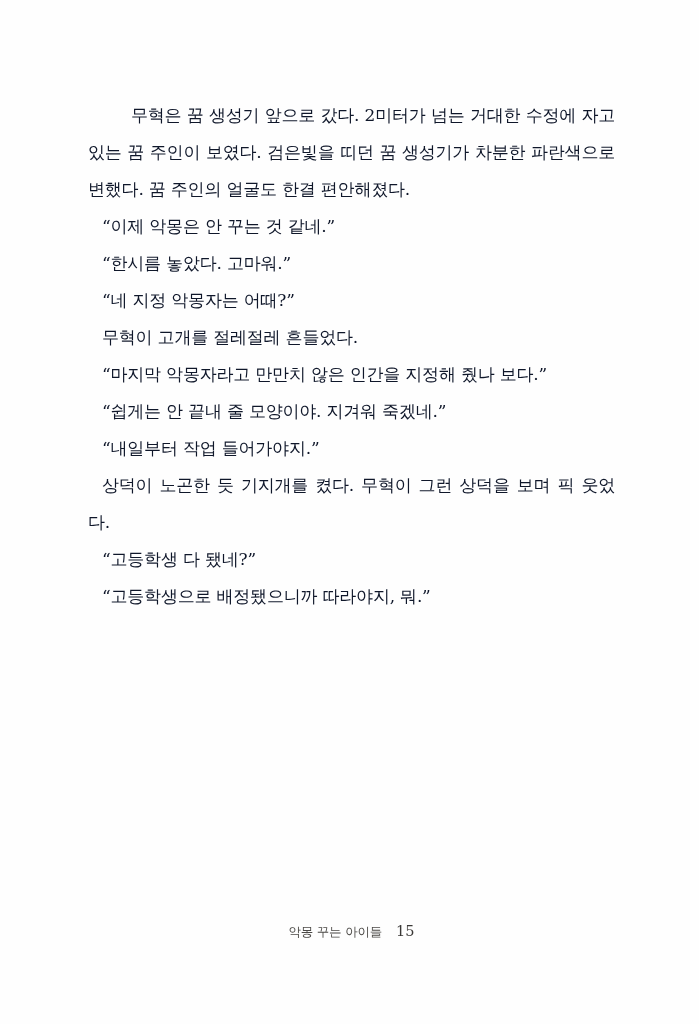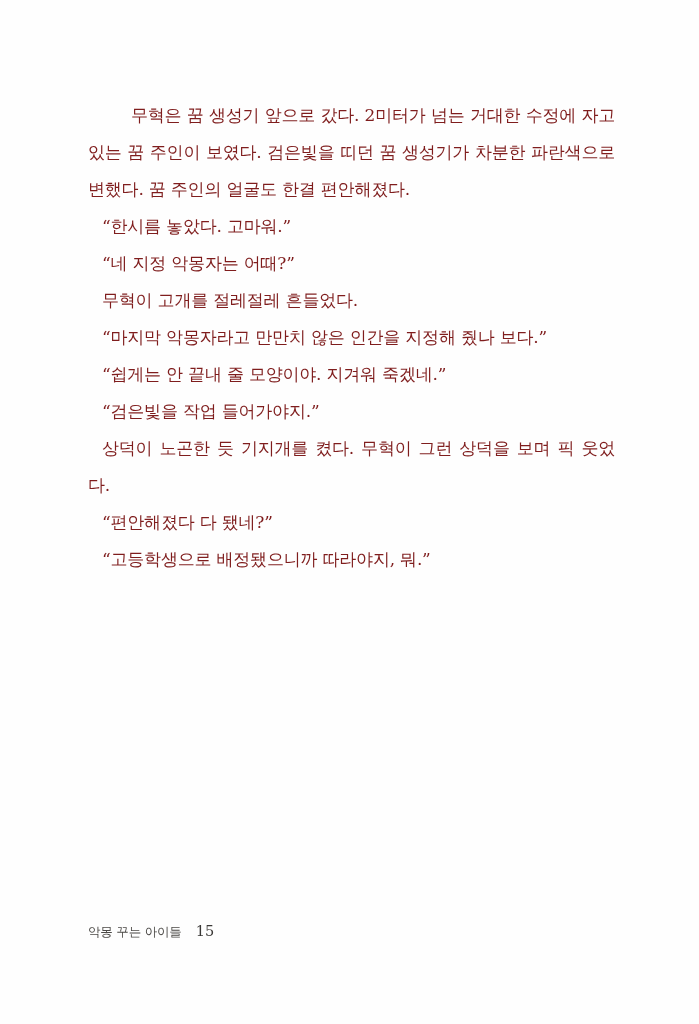--- a/index.html
+++ b/index.html
@@ -23,33 +23,33 @@
     background: #fefefe;
     box-sizing: border-box;
     padding: 97px 84px 0 88px;
   }
   .body-text p {
     margin: 0;
     padding: 0;
     font-size: 17px;
     line-height: 37px;
     letter-spacing: -0.2px;
-    color: #7f1d1d;
+    color: #0f172a;
     text-align: justify;
     text-indent: 14px;
   }
   .body-text p.first-para {
     text-indent: 43px;
   }
   .page-footer {
     position: absolute;
     left: 88px;
     right: 84px;
     top: 921px;
-    text-align: left;
+    text-align: center;
     white-space: nowrap;
     color: #4b4946;
   }
   .running-title {
     font-size: 12.5px;
     letter-spacing: -0.2px;
     vertical-align: baseline;
   }
   .page-number {
     font-size: 14.5px;
@@ -58,28 +58,29 @@
     vertical-align: baseline;
   }
 </style>
 </head>
 <body>
 
 <div class="page">
 
   <div class="body-text">
     <p class="first-para">무혁은 꿈 생성기 앞으로 갔다. 2미터가 넘는 거대한 수정에 자고 있는 꿈 주인이 보였다. 검은빛을 띠던 꿈 생성기가 차분한 파란색으로 변했다. 꿈 주인의 얼굴도 한결 편안해졌다.</p>
+    <p>“이제 악몽은 안 꾸는 것 같네.”</p>
     <p>“한시름 놓았다. 고마워.”</p>
     <p>“네 지정 악몽자는 어때?”</p>
     <p>무혁이 고개를 절레절레 흔들었다.</p>
     <p>“마지막 악몽자라고 만만치 않은 인간을 지정해 줬나 보다.”</p>
     <p>“쉽게는 안 끝내 줄 모양이야. 지겨워 죽겠네.”</p>
-    <p>“검은빛을 작업 들어가야지.”</p>
+    <p>“내일부터 작업 들어가야지.”</p>
     <p>상덕이 노곤한 듯 기지개를 켰다. 무혁이 그런 상덕을 보며 픽 웃었다.</p>
-    <p>“편안해졌다 다 됐네?”</p>
+    <p>“고등학생 다 됐네?”</p>
     <p>“고등학생으로 배정됐으니까 따라야지, 뭐.”</p>
   </div>
 
   <div class="page-footer">
     <span class="running-title">악몽 꾸는 아이들</span><span class="page-number">15</span>
   </div>
 
 </div>
 
 </body></html>

